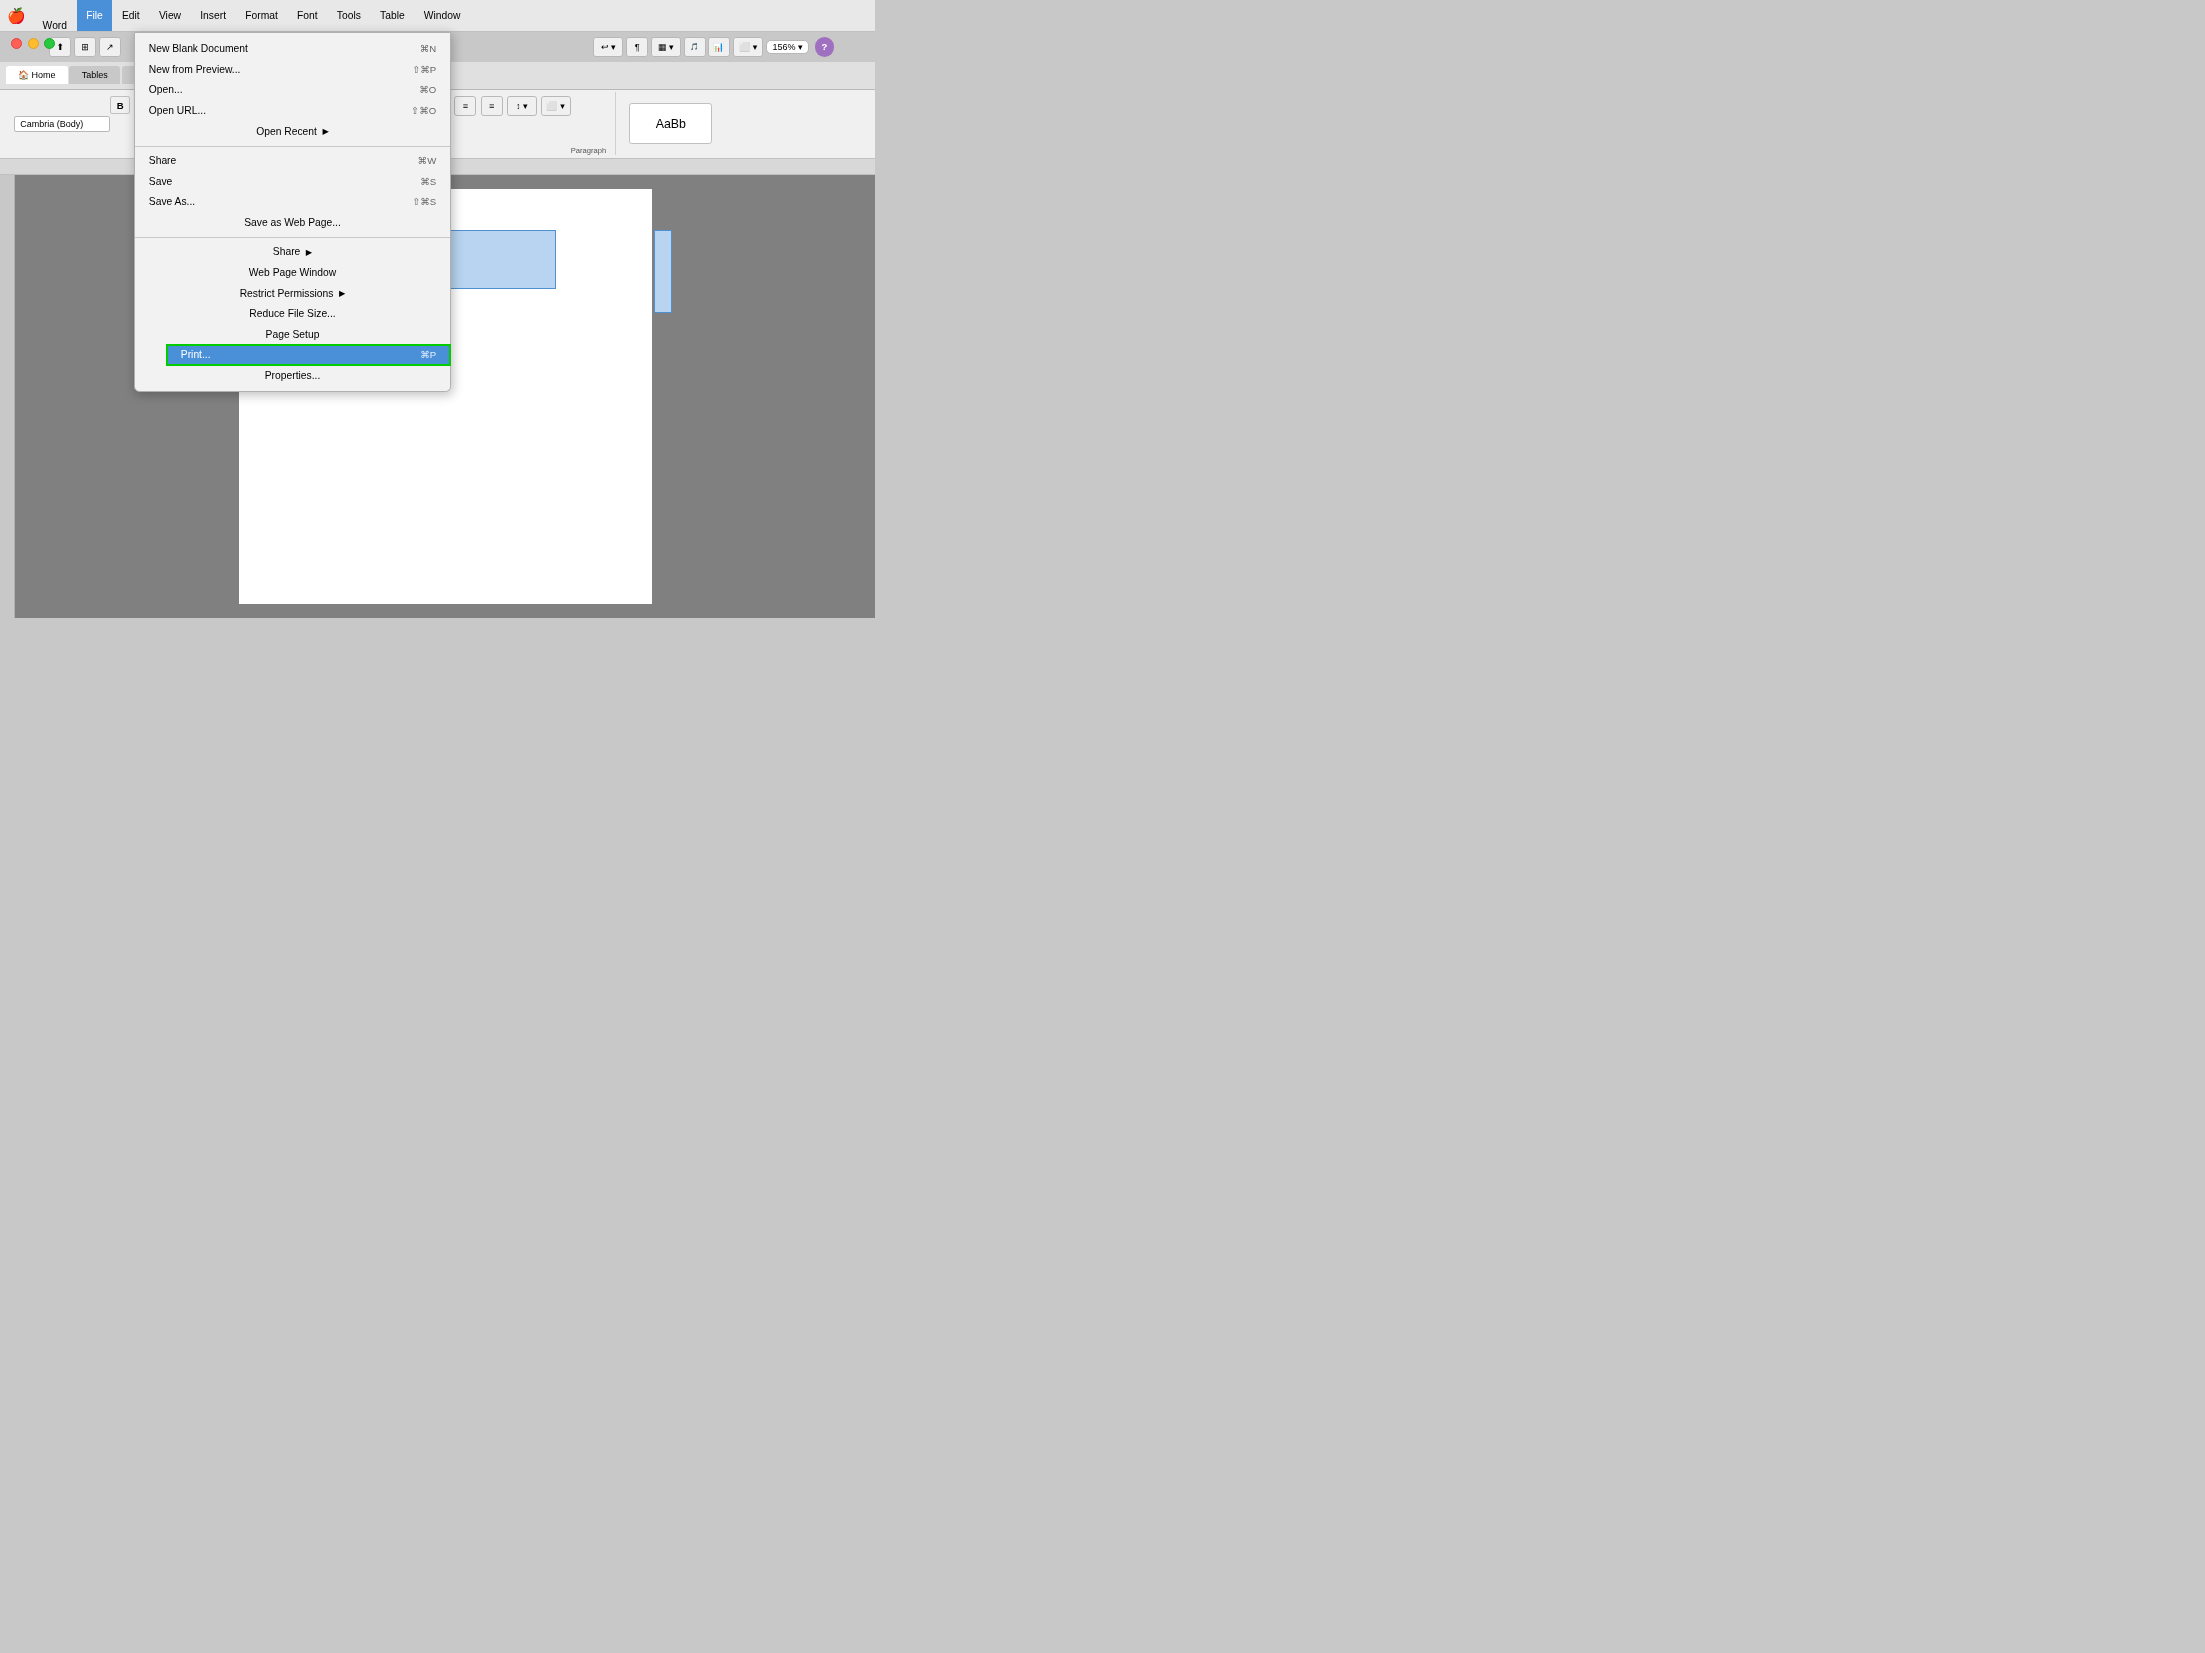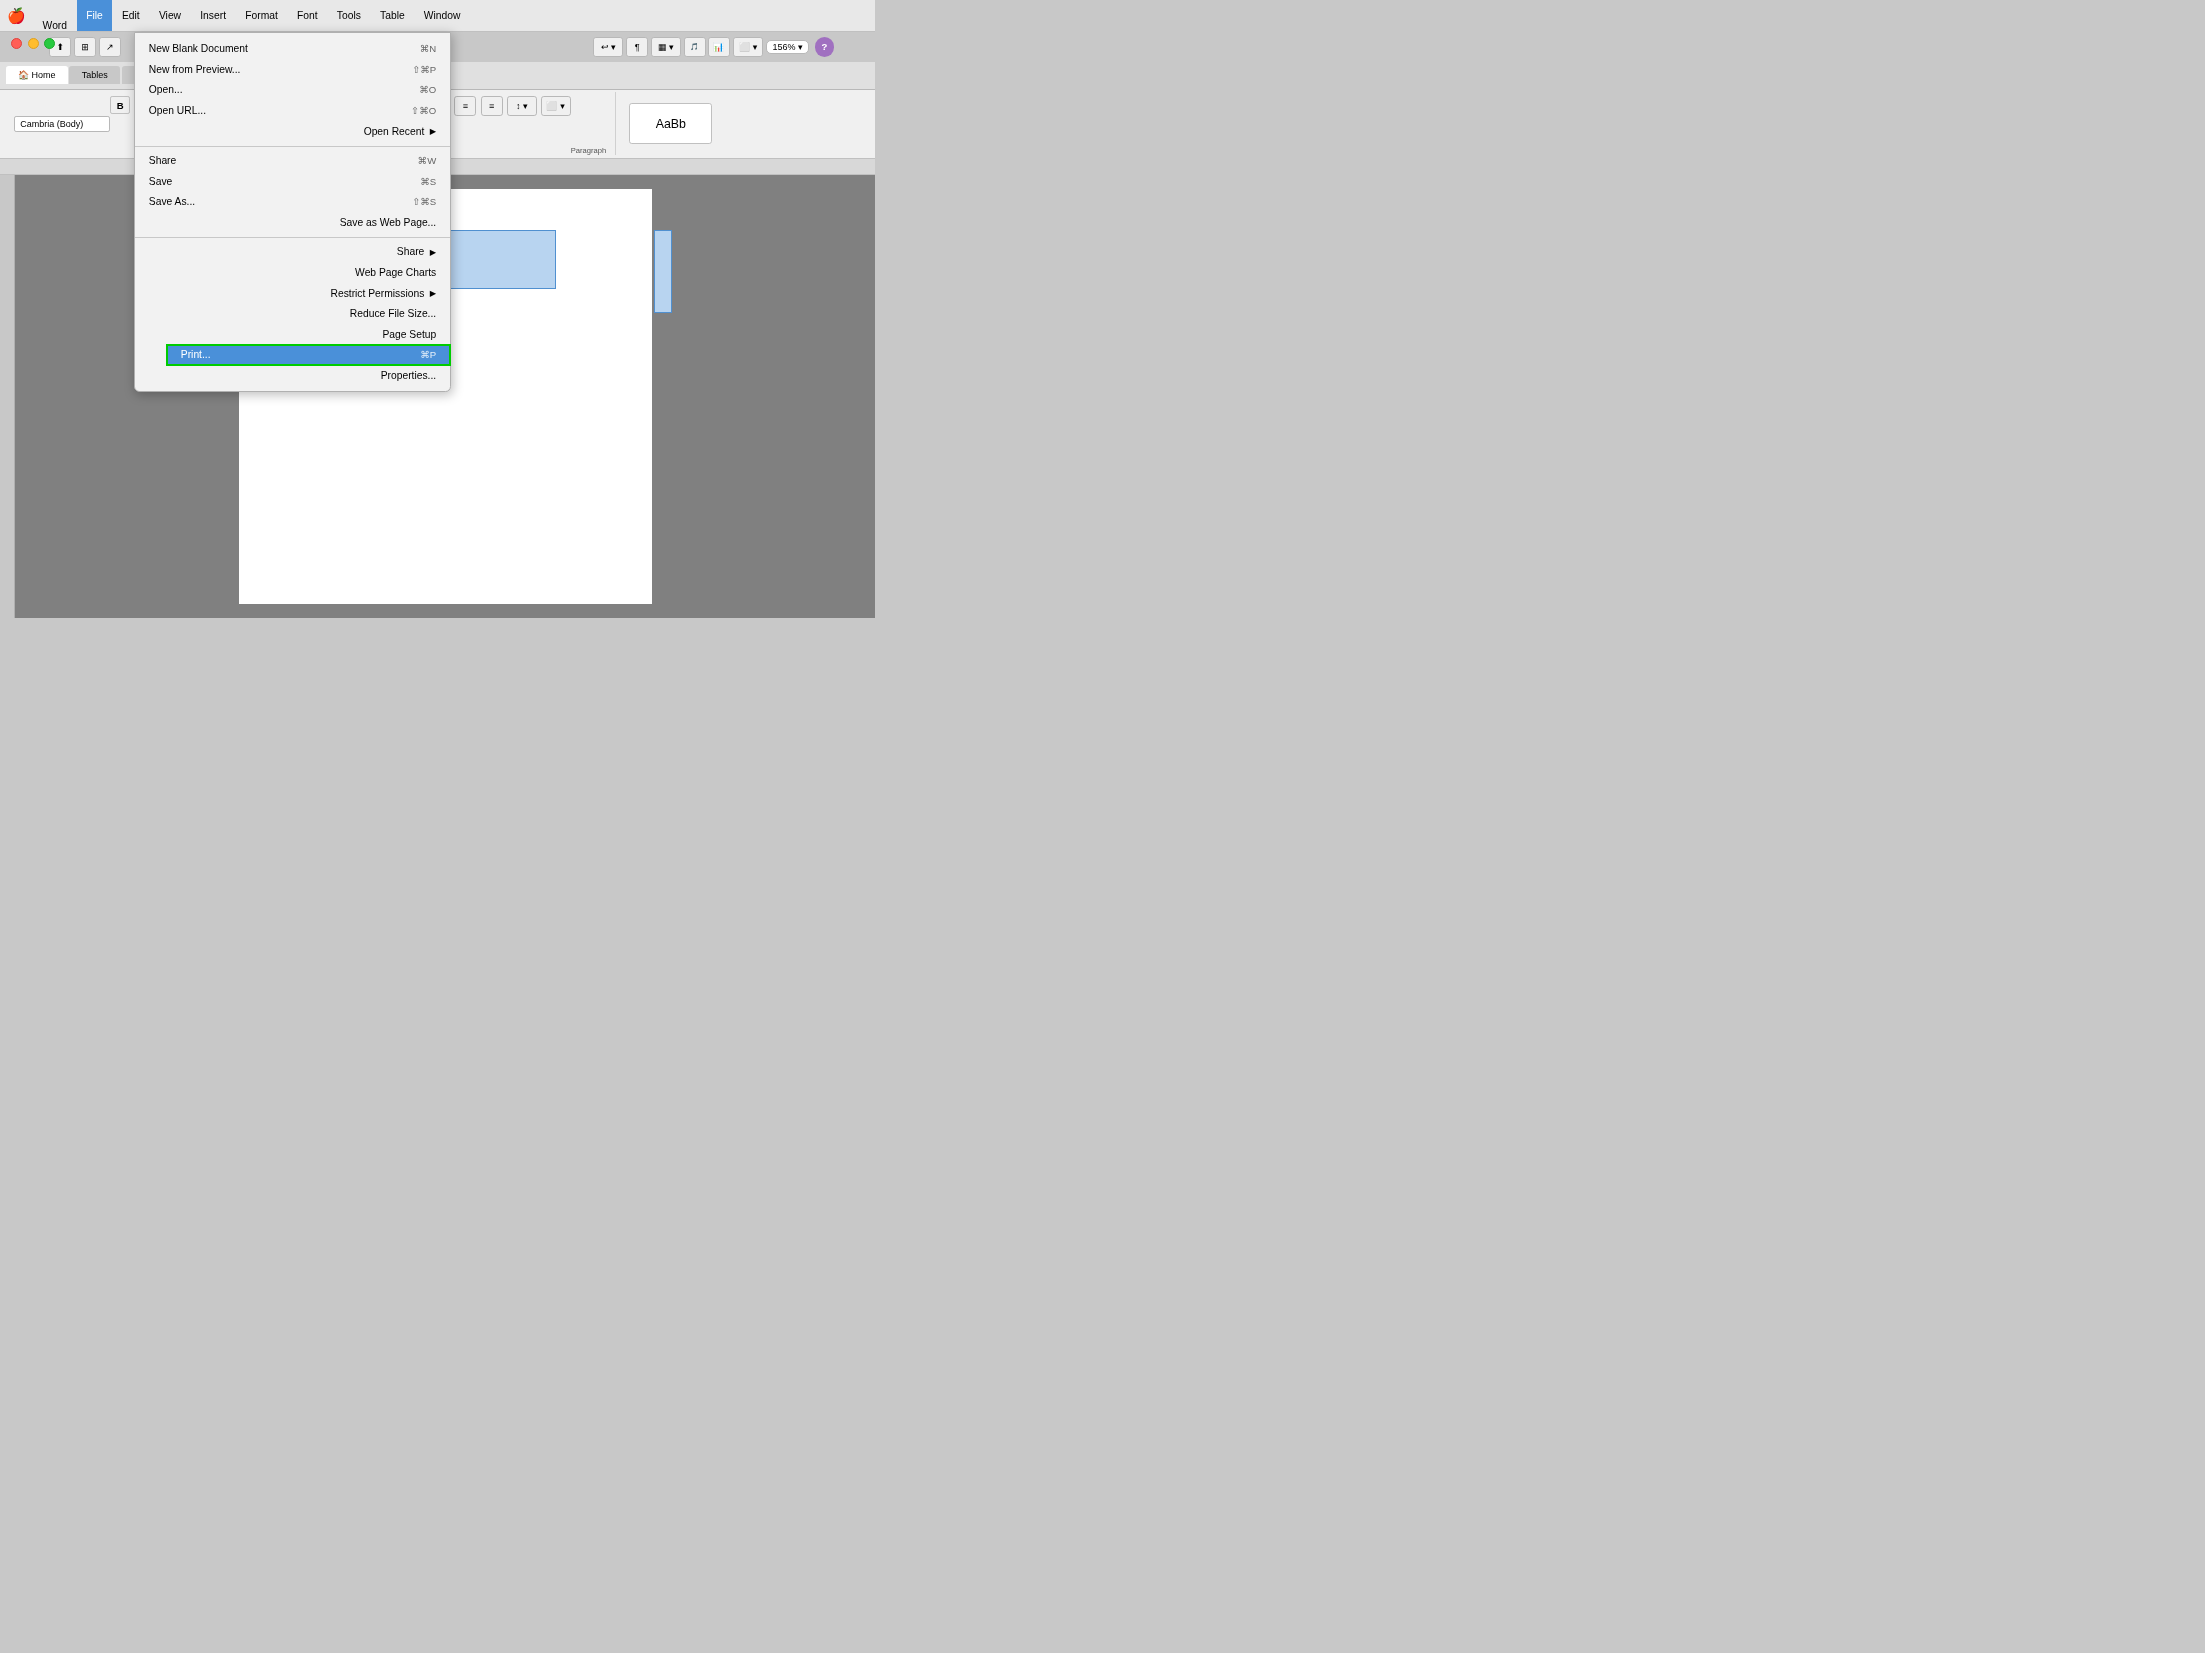--- a/index.html
+++ b/index.html
@@ -257,21 +257,21 @@
       background: #f2f2f2;
       border: 0.7px solid #b0b0b0;
       border-radius: 0 0 5.5px 5.5px;
       box-shadow: 1.4px 2.8px 11px rgba(0,0,0,0.25);
       z-index: 300;
       padding: 5.5px 0;
     }
     .menu-item {
       display: flex;
       align-items: center;
-      justify-content: flex-end;
+      justify-content: center;
       padding: 4.8px 13.8px;
       font-size: 10.3px;
       cursor: pointer;
       position: relative;
     }
     .menu-item.print-highlighted {
       background: #4a90d9;
       color: white;
       outline: 2.1px solid #00cc00;
       outline-offset: -1.4px;
@@ -462,21 +462,21 @@
     <span>Save as Web Page...</span>
   </div>
   <div class="menu-separator"></div>
 
   <div class="menu-item">
     <span>Share</span>
     <span class="menu-arrow">▶</span>
   </div>
 
   <div class="menu-item">
-    <span>Web Page Charts</span>
+    <span>Web Page Window</span>
   </div>
 
   <div class="menu-item">
     <span>Restrict Permissions</span>
     <span class="menu-arrow">▶</span>
   </div>
 
   <div class="menu-item">
     <span>Reduce File Size...</span>
   </div>

